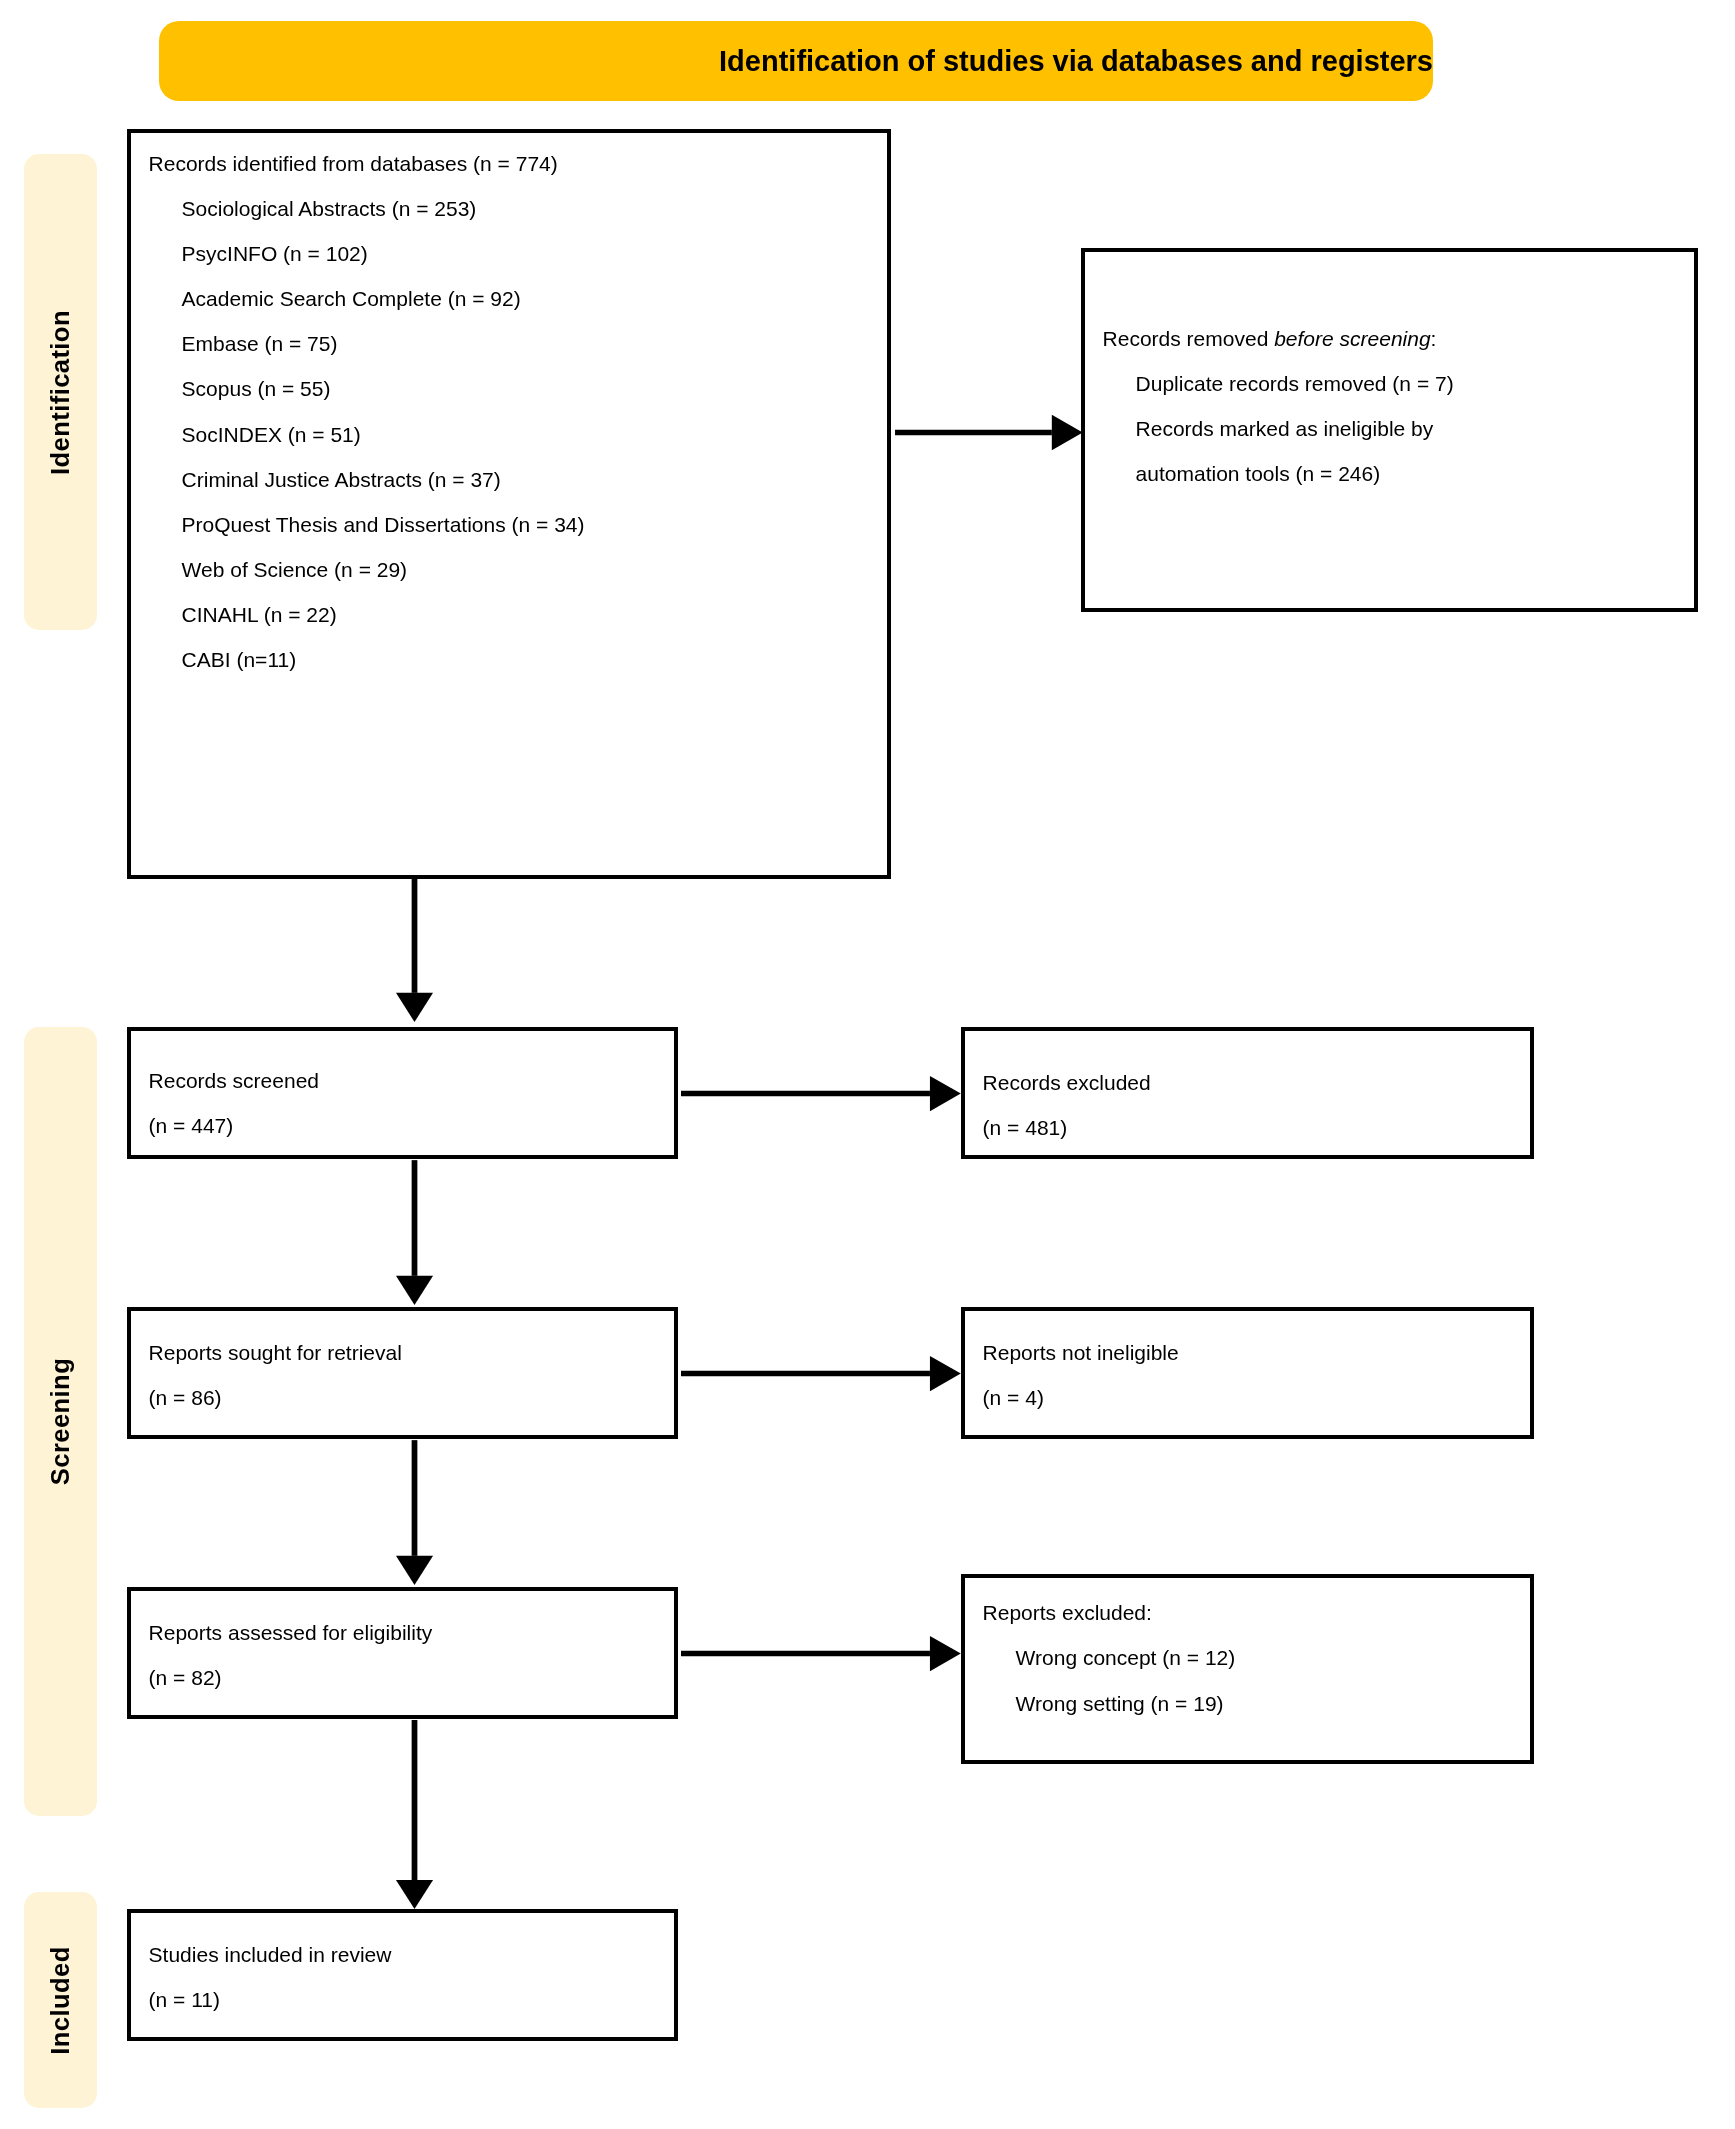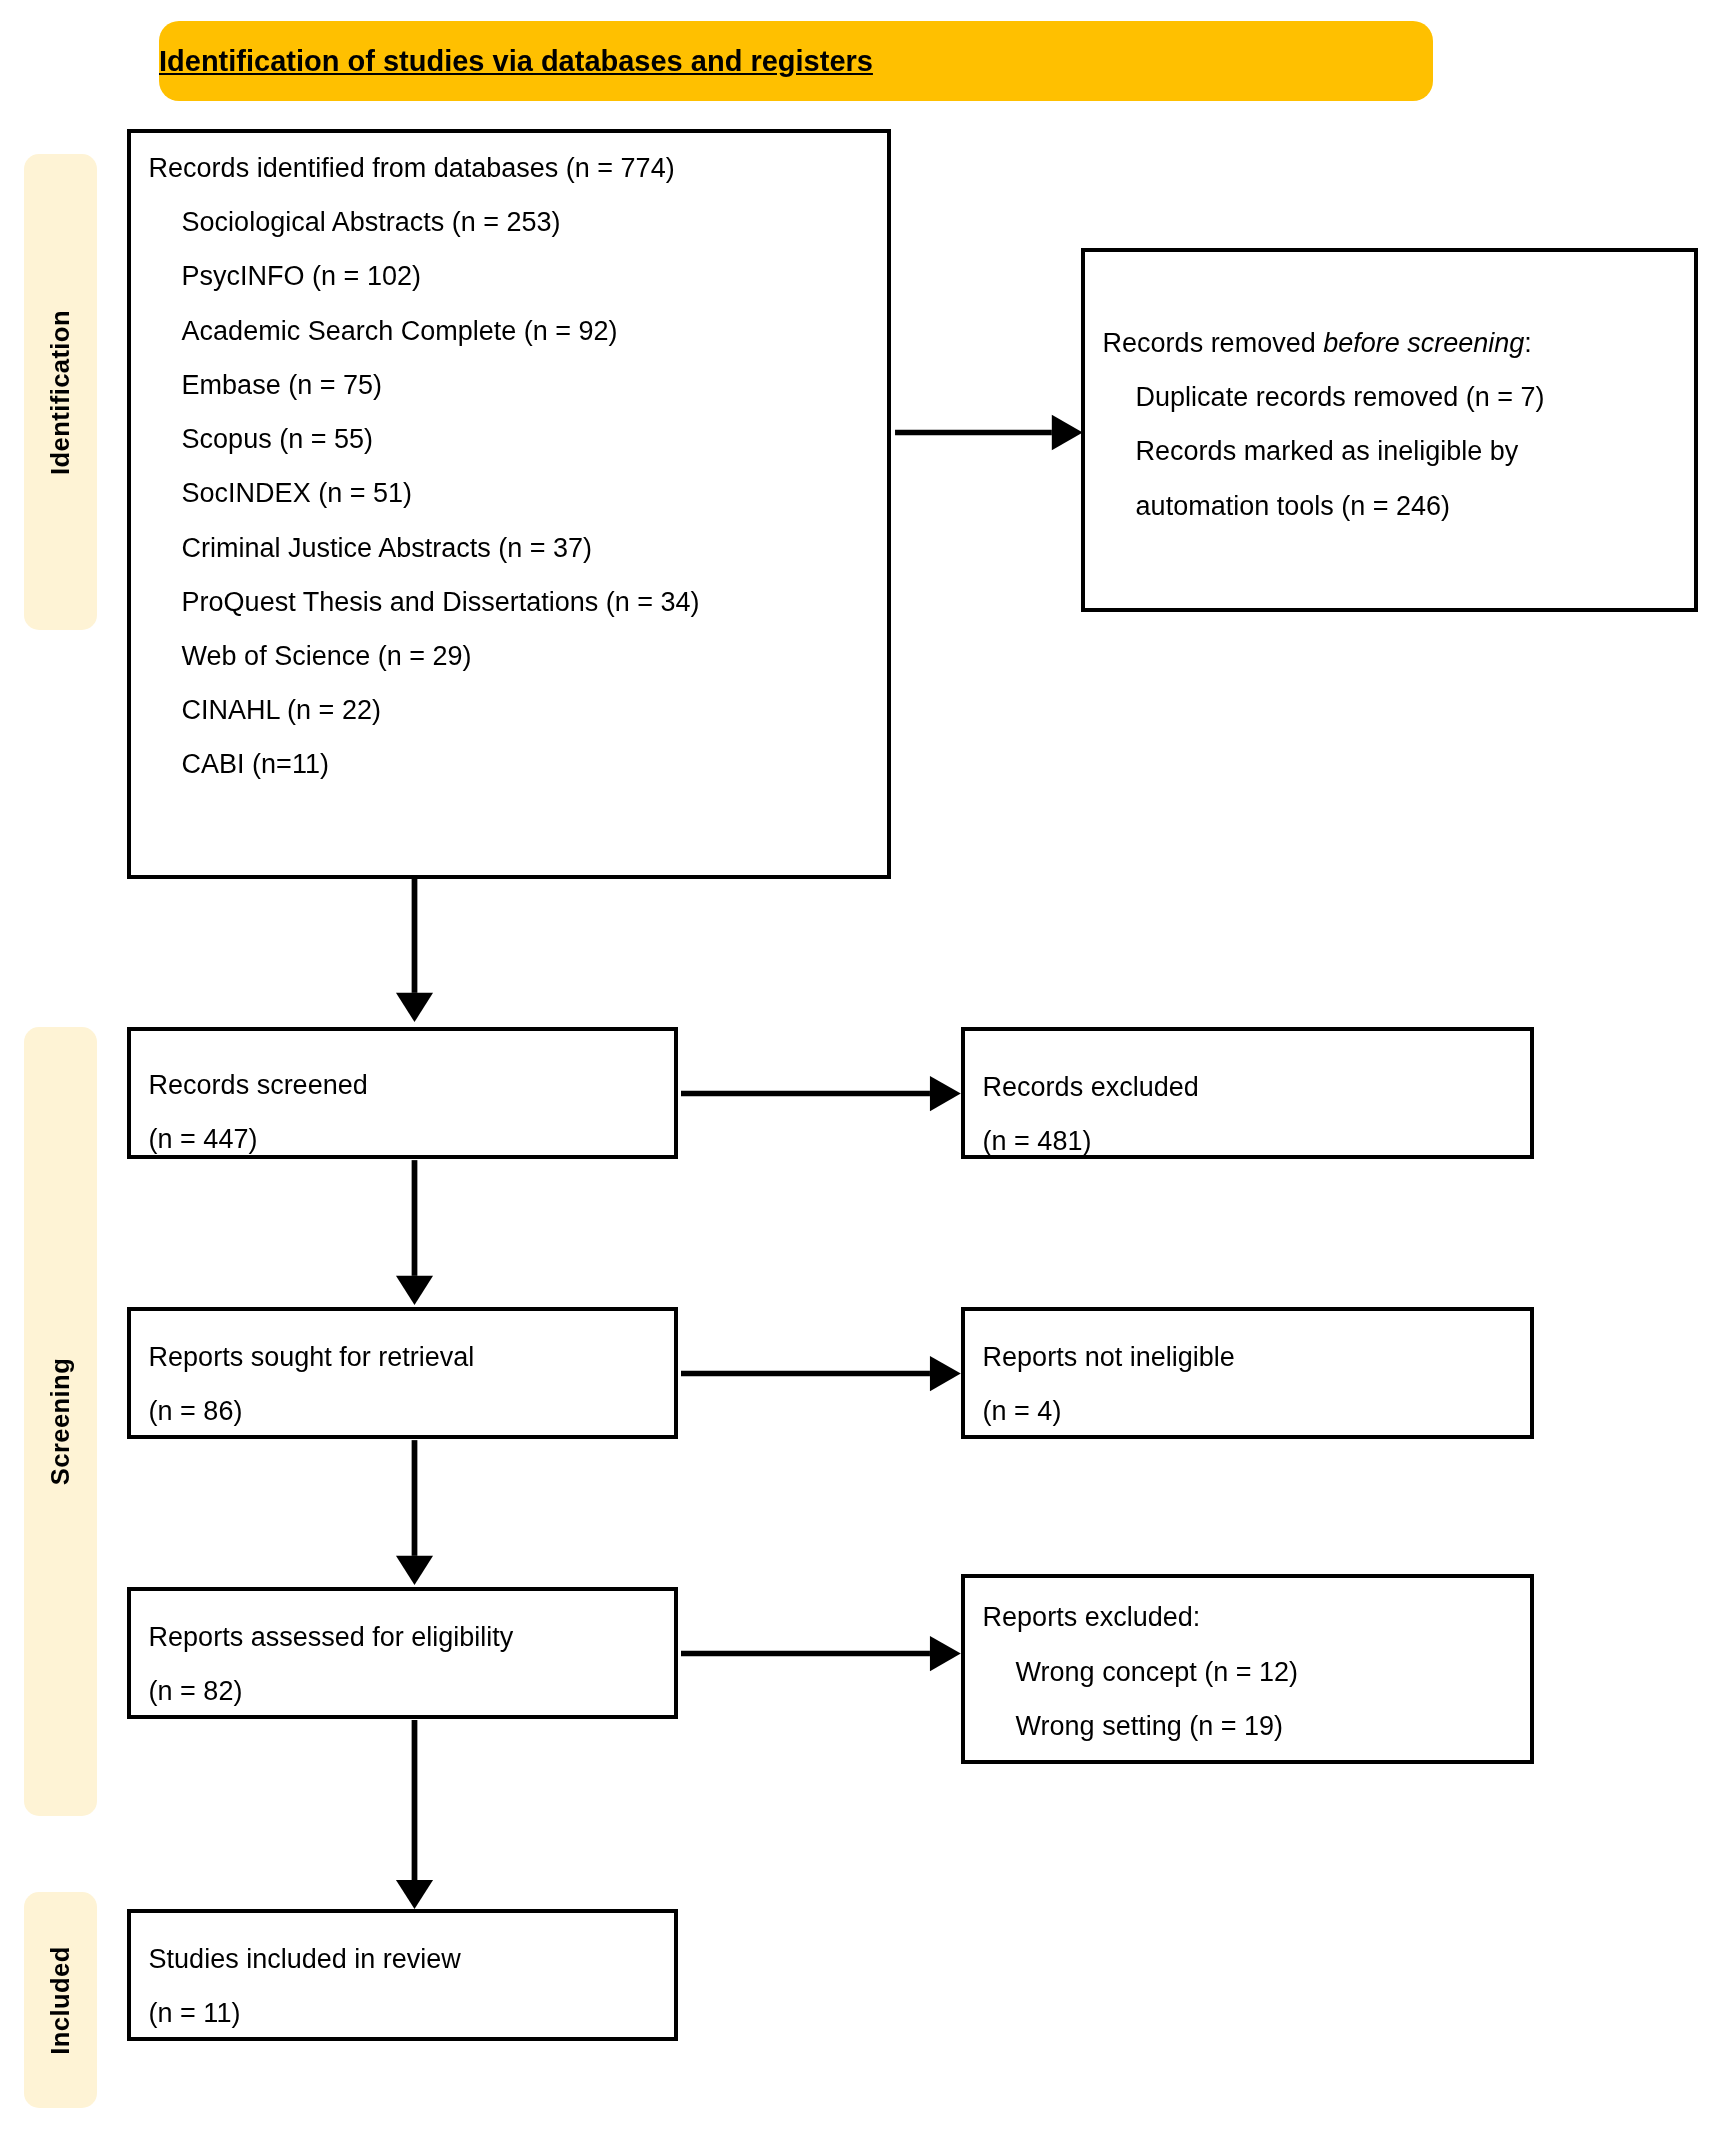--- a/index.html
+++ b/index.html
@@ -18,23 +18,22 @@
     overflow: hidden;
   }
 
   
   .stage-banner {
     position: absolute;
     background: #FFC000;
     border-radius: 20px;
     display: flex;
     align-items: center;
-    justify-content: flex-start;
+    justify-content: flex-end;
     text-align: center;
-    text-decoration: underline;
   }
   .stage-banner .banner-text {
     font-size: 29px;
     font-weight: bold;
     letter-spacing: 0px;
     color: #000000;
   }
 
   
   .phase-strip {
@@ -56,21 +55,21 @@
 
   
   .flow-box {
     position: absolute;
     background: #ffffff;
     border: 4px solid #000000;
     box-sizing: border-box;
     padding: 15px 17.6px;
   }
   .flow-box .line {
-    font-size: 27px;
+    font-size: 21px;
     line-height: 1.52;
     color: #000000;
     white-space: nowrap;
   }
   .flow-box .line.indent {
     padding-left: 33px;
   }
   .flow-box .line.gap {
     margin-top: 13.2px;
   }

